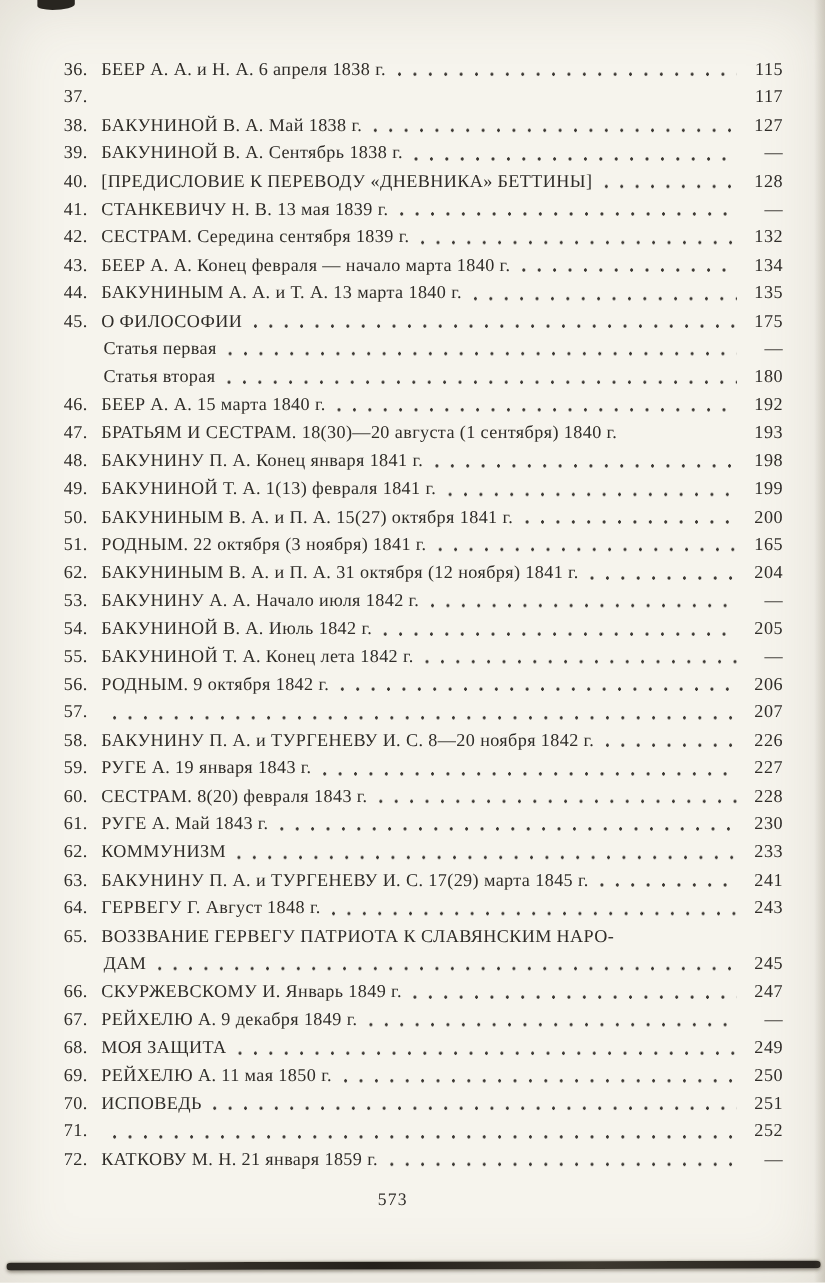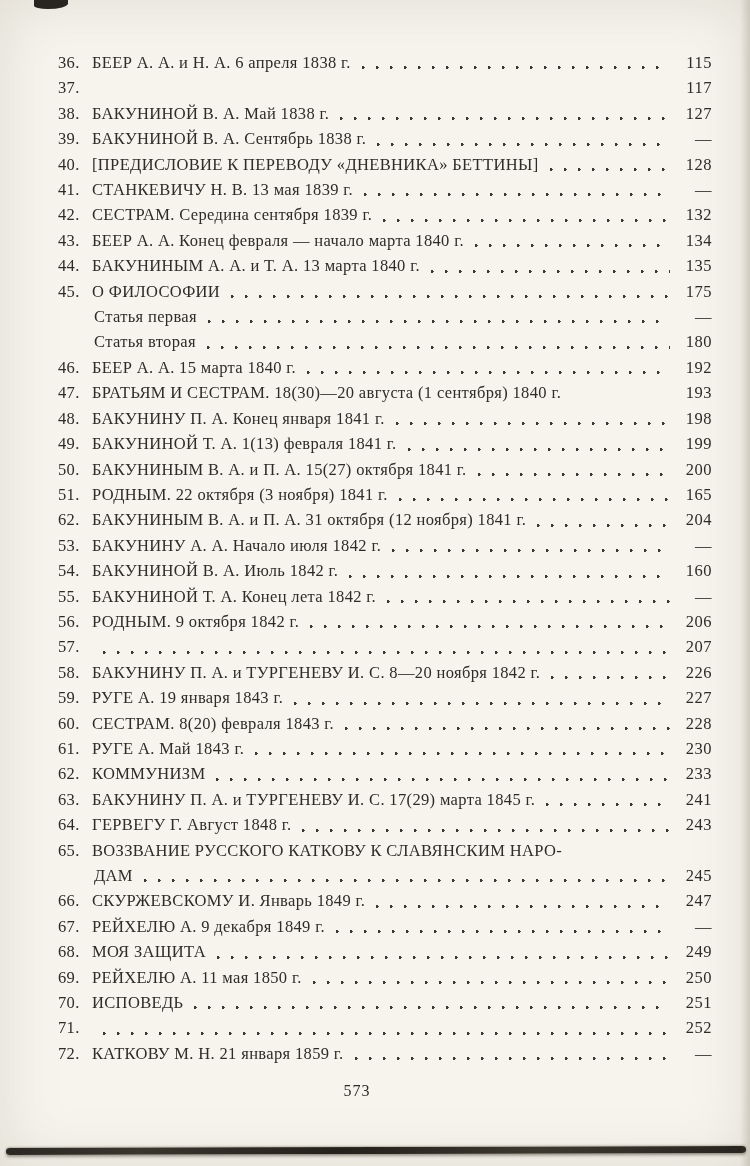--- a/index.html
+++ b/index.html
@@ -201,21 +201,21 @@
       <div class="toc-row">
     <span class="entry-num">53.</span>
     <span class="entry-title">БАКУНИНУ А. А. Начало июля 1842 г.</span>
     <span class="dot-leader"></span>
     <span class="entry-page">—</span>
   </div>
       <div class="toc-row">
     <span class="entry-num">54.</span>
     <span class="entry-title">БАКУНИНОЙ В. А. Июль 1842 г.</span>
     <span class="dot-leader"></span>
-    <span class="entry-page">160</span>
+    <span class="entry-page">205</span>
   </div>
       <div class="toc-row">
     <span class="entry-num">55.</span>
     <span class="entry-title">БАКУНИНОЙ Т. А. Конец лета 1842 г.</span>
     <span class="dot-leader"></span>
     <span class="entry-page">—</span>
   </div>
       <div class="toc-row">
     <span class="entry-num">56.</span>
     <span class="entry-title">РОДНЫМ. 9 октября 1842 г.</span>
@@ -264,21 +264,21 @@
     <span class="entry-page">241</span>
   </div>
       <div class="toc-row">
     <span class="entry-num">64.</span>
     <span class="entry-title">ГЕРВЕГУ Г. Август 1848 г.</span>
     <span class="dot-leader"></span>
     <span class="entry-page">243</span>
   </div>
       <div class="toc-row">
     <span class="entry-num">65.</span>
-    <span class="entry-title">ВОЗЗВАНИЕ РУССКОГО КАТКОВУ К СЛАВЯНСКИМ НАРО-</span>
+    <span class="entry-title">ВОЗЗВАНИЕ ГЕРВЕГУ ПАТРИОТА К СЛАВЯНСКИМ НАРО-</span>
     <span class="dot-leader no-dots"></span>
     <span class="entry-page"></span>
   </div>
       <div class="toc-row indent">
     <span class="entry-num"></span>
     <span class="entry-title">ДАМ</span>
     <span class="dot-leader"></span>
     <span class="entry-page">245</span>
   </div>
       <div class="toc-row">

